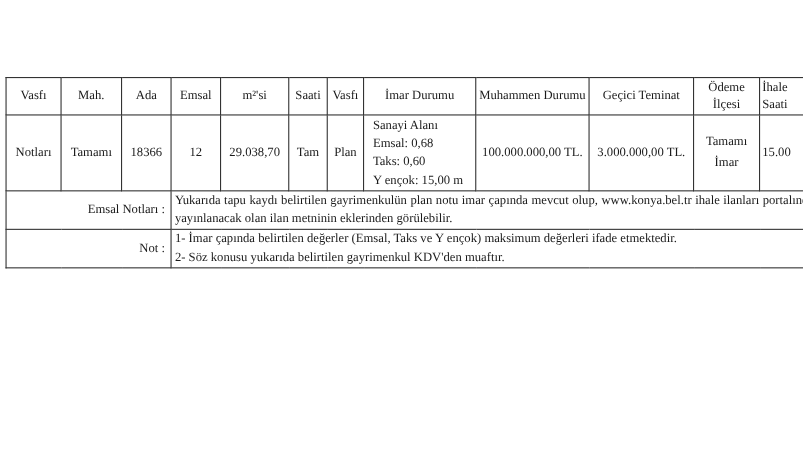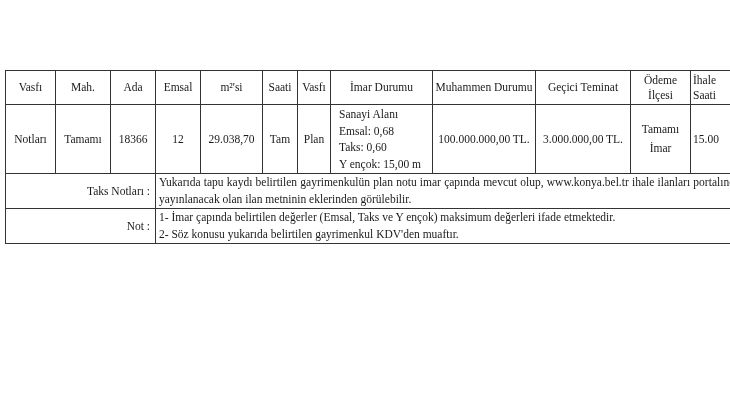--- a/index.html
+++ b/index.html
@@ -66,21 +66,21 @@
     </td>
     <td>100.000.000,00 TL.</td>
     <td>3.000.000,00 TL.</td>
     <td style="line-height:19px">
       <div>Tamamı</div>
       <div>İmar</div>
     </td>
     <td style="text-align:left">15.00</td>
   </tr>
   <tr class="pn">
-    <td colspan="3" class="lbl">Taks Notları :</td>
+    <td colspan="3" class="lbl">Emsal Notları :</td>
     <td colspan="9" class="note">Yukarıda tapu kaydı belirtilen gayrimenkulün plan notu imar çapında mevcut olup, www.konya.bel.tr ihale ilanları portalında yayınlanacak olan ilan metninin eklerinden görülebilir.</td>
   </tr>
   <tr class="nt">
     <td colspan="3" class="lbl">Not :</td>
     <td colspan="9" class="note">
       <div>1- İmar çapında belirtilen değerler (Emsal, Taks ve Y ençok) maksimum değerleri ifade etmektedir.</div>
       <div>2- Söz konusu yukarıda belirtilen gayrimenkul KDV'den muaftır.</div>
     </td>
   </tr>
 </tbody>

